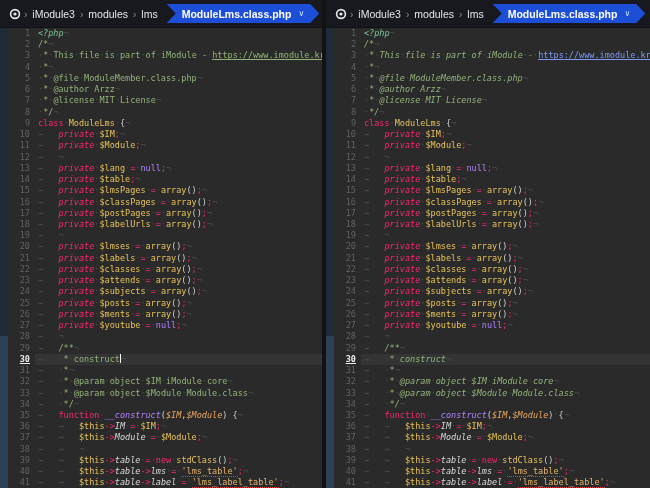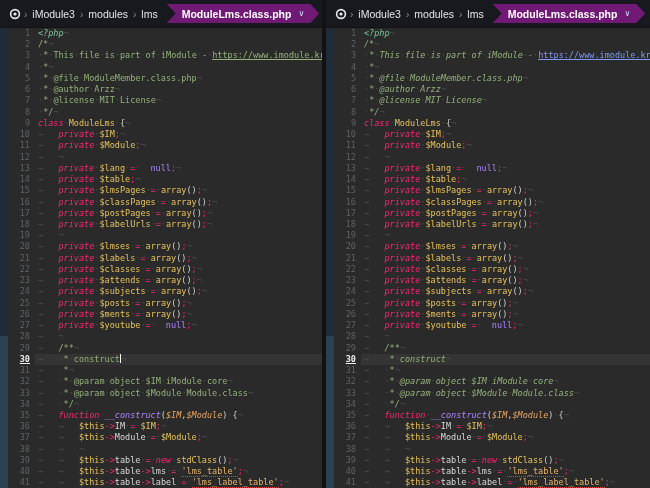--- a/index.html
+++ b/index.html
@@ -9,21 +9,21 @@
   .pane.left{width:322px;min-width:322px;}
   .pane.right{flex:1;}
   .pane-divider{width:4px;min-width:4px;background:#121212;}
 
   
   .topbar{height:27px;min-height:27px;background:#17191e;display:flex;align-items:center;
           padding-left:7px;border-bottom:1px solid #101216;overflow:hidden;white-space:nowrap;}
   .topbar .crumb{color:#e3e5e8;font-size:10.5px;margin:14px 4px;}
   .topbar .sep{color:#878c93;font-size:10px;margin:0 1px;transform:scaleY(1.15);display:inline-block;}
   .icon-wrap{display:inline-flex;align-items:center;margin:0 2px;}
-  .chip{height:19px;display:inline-flex;align-items:center;background:#701a75;color:#fff;
+  .chip{height:19px;display:inline-flex;align-items:center;background:#1d4ed8;color:#fff;
         font-size:10.5px;font-weight:bold;padding:0 15px 0 15px;margin-left:5px;
         clip-path:polygon(0 0, calc(100% - 9px) 0, 100% 50%, calc(100% - 9px) 100%, 0 100%, 9px 50%);}
   .chip .chev{font-size:8px;color:#c9e8ff;margin-left:7px;font-weight:normal;}
 
   
   .editor{flex:1;display:flex;overflow:hidden;position:relative;}
   .strip{width:8px;min-width:8px;background:#1f2b39;position:relative;}
   .strip .lower{position:absolute;left:0;right:0;top:308px;bottom:0;background:#2c4154;}
   .gutter{width:27px;min-width:27px;padding-right:5px;box-sizing:border-box;text-align:right;
           font-family:"DejaVu Sans Mono",monospace;font-size:8.5px;color:#5d6265;}
@@ -33,29 +33,29 @@
   .row{height:11.24px;line-height:11.24px;white-space:pre;padding-left:3px;}
   .row.active{background:rgba(255,255,255,0.05);}
 
   
   .ws{color:#4c4c4c;font-style:normal;}
   .php{color:#7ec699;font-style:italic;}
   .cmt{color:#93b379;}
   .pane.right .cmt,.pane.right .php{font-style:italic;}
   .url{color:var(--url-color,#93b379);text-decoration:underline;}
   .kw{color:#f92672;font-style:italic;}
-  .kwi{color:#f92672;font-style:italic;}
+  .kwi{color:#f92672;}
   .op{color:#f92672;}
   .cls{color:#e8c35a;}
   .var{color:#e8c35a;}
   .fn{color:#e8c35a;}
-  .nul{color:#ae81ff;margin-left:10px;}
+  .nul{color:#ae81ff;}
   .fname{color:#ae81ff;font-style:italic;}
   .param{color:#eda55d;font-style:italic;}
-  .prop{color:#d8d8d8;}
+  .prop{color:#d8d8d8;font-style:italic;}
   .pun{color:#cfcfcf;}
   .strsq{color:#e5b567;border-bottom:1px dotted #e23b3b;}
   .cursor{display:inline-block;width:1px;height:9px;background:#f8f8f8;vertical-align:-1px;}
 </style>
 </head>
 <body>
 
 <div class="window">
 
   <div class="pane left">

